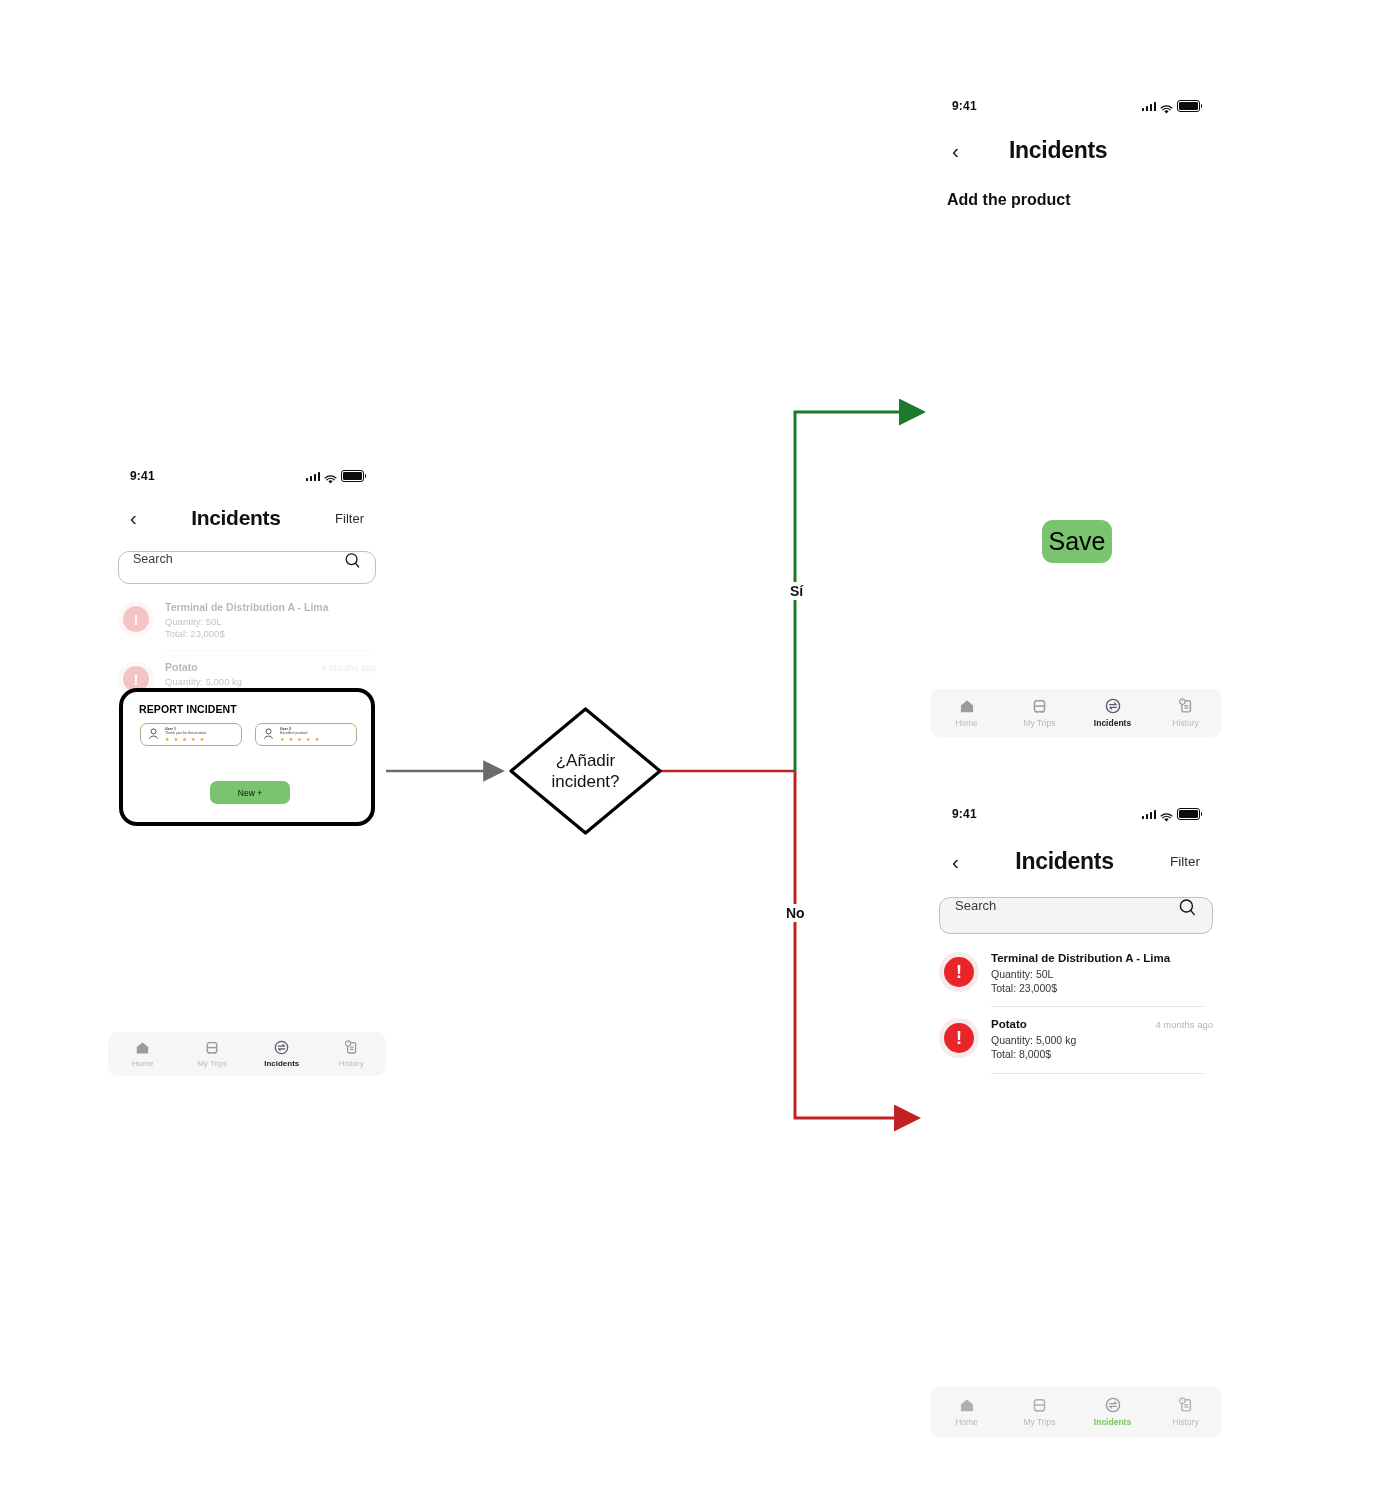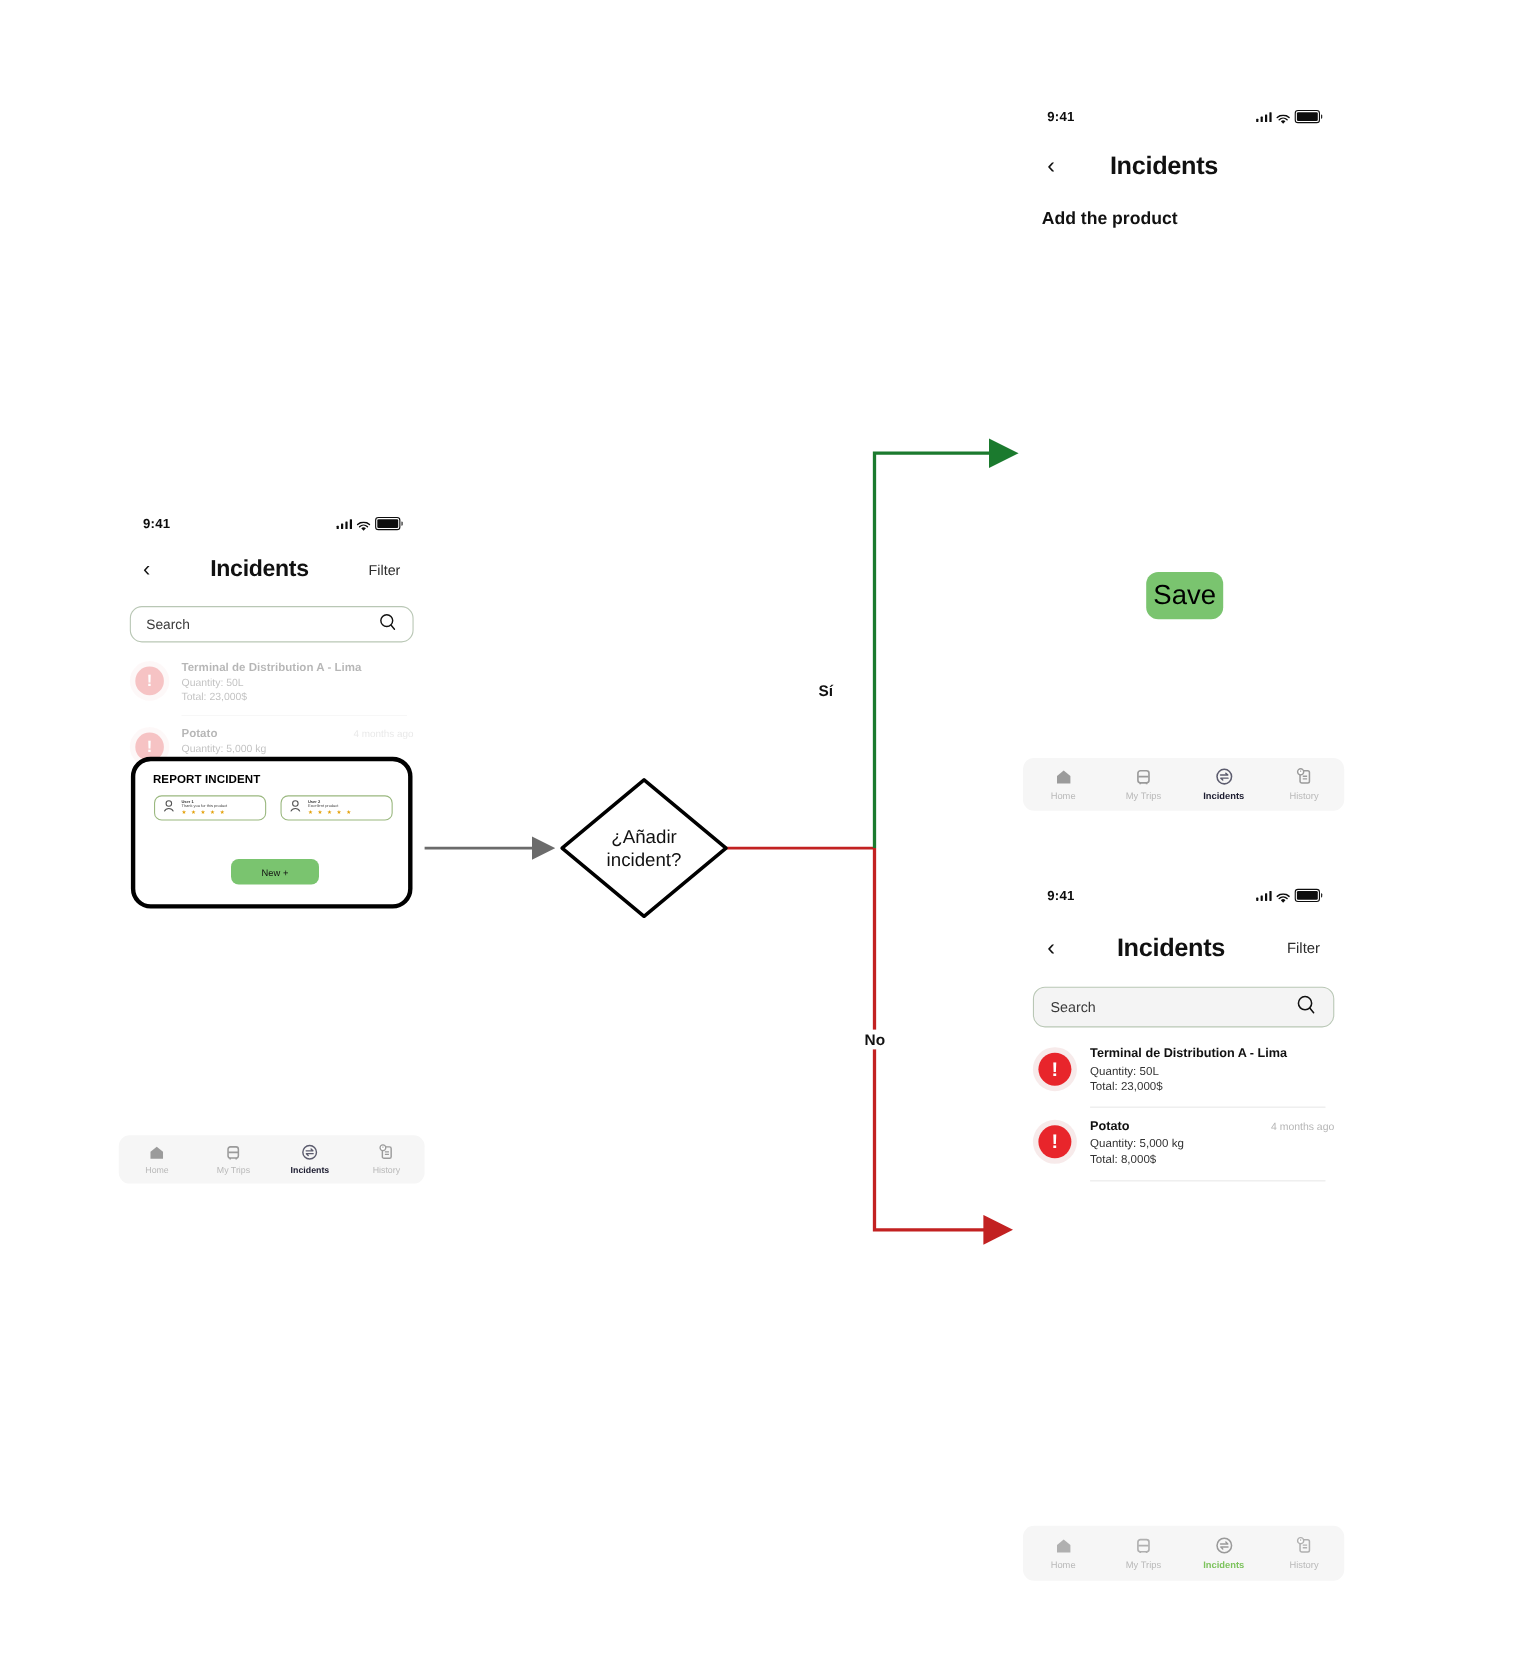--- a/index.html
+++ b/index.html
@@ -25,21 +25,21 @@
   .wifi{width:13px;height:10px;position:relative;}
   .batt{width:21px;height:10px;border:1.4px solid #0d0d0d;border-radius:3px;position:relative;}
   .batt:after{content:"";position:absolute;right:-3.4px;top:3px;width:1.8px;height:4px;background:#0d0d0d;border-radius:0 1px 1px 0;}
   .batt i{position:absolute;left:1.2px;top:1.2px;bottom:1.2px;right:1.2px;background:#0d0d0d;border-radius:1.2px;display:block;}
 
   .navrow{display:flex;align-items:center;justify-content:space-between;padding:0 22px;}
   .back{font-size:20px;color:#111;line-height:1;font-weight:400;cursor:pointer;}
   .scr-title{font-weight:700;color:#111;letter-spacing:-.3px;}
   .filter{color:#2b2b2b;}
 
-  .searchbox{display:flex;align-items:center;justify-content:space-between;
+  .searchbox{display:flex;align-items:flex-start;justify-content:space-between;
     border:1px solid #b9c7b5;border-radius:11px;box-sizing:border-box;}
   .searchbox .ph{color:#3a3a3a;}
   .mag{flex:0 0 auto;}
 
   
   .inc-row{display:flex;align-items:flex-start;}
   .inc-badge{border-radius:50%;display:flex;align-items:center;justify-content:center;flex:0 0 auto;}
   .inc-badge .ring{border-radius:50%;display:flex;align-items:center;justify-content:center;color:#fff;font-weight:700;}
   .inc-body{flex:1;min-width:0;}
   .inc-title{font-weight:700;color:#111;}
@@ -99,22 +99,22 @@
 
   <path d="M378,771 L500,771" stroke="#6b6b6b" stroke-width="2.4" fill="none" marker-end="url(#ar-gray)"></path>
 
   <path d="M660,771 L795,771" stroke="#c22121" stroke-width="2.6" fill="none"></path>
 
   <path d="M795,771 L795,412 L920,412" stroke="#1b7a2e" stroke-width="3" fill="none" marker-end="url(#ar-green)"></path>
 
   <path d="M795,771 L795,1118 L915,1118" stroke="#c22121" stroke-width="3" fill="none" marker-end="url(#ar-red)"></path>
 </svg>
 
-<div class="flowlabel" style="left:741px;top:582px;margin-top:37px;">Sí</div>
-<div class="flowlabel" style="left:783px;top:936px;">No</div>
+<div class="flowlabel" style="left:787px;top:582px;">Sí</div>
+<div class="flowlabel" style="left:783px;top:904px;">No</div>
 
 <div class="diamondWrap" style="left:508px;top:706px;width:155px;height:130px;">
   <svg width="155" height="130" style="display:block;">
     <polygon points="77.5,3 152,65 77.5,127 3,65" fill="#ffffff" stroke="#000" stroke-width="3.2" stroke-linejoin="round"></polygon>
   </svg>
   <div class="dtext">
     <span>¿Añadir</span>
     <span>incident?</span>
   </div>
 </div>

